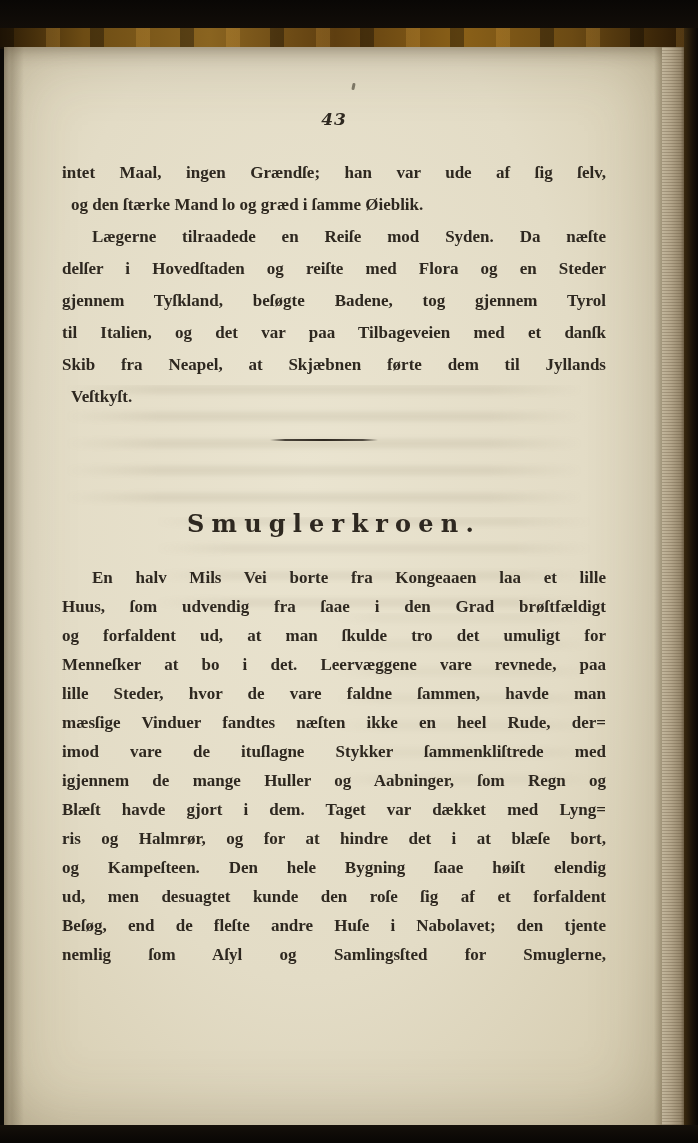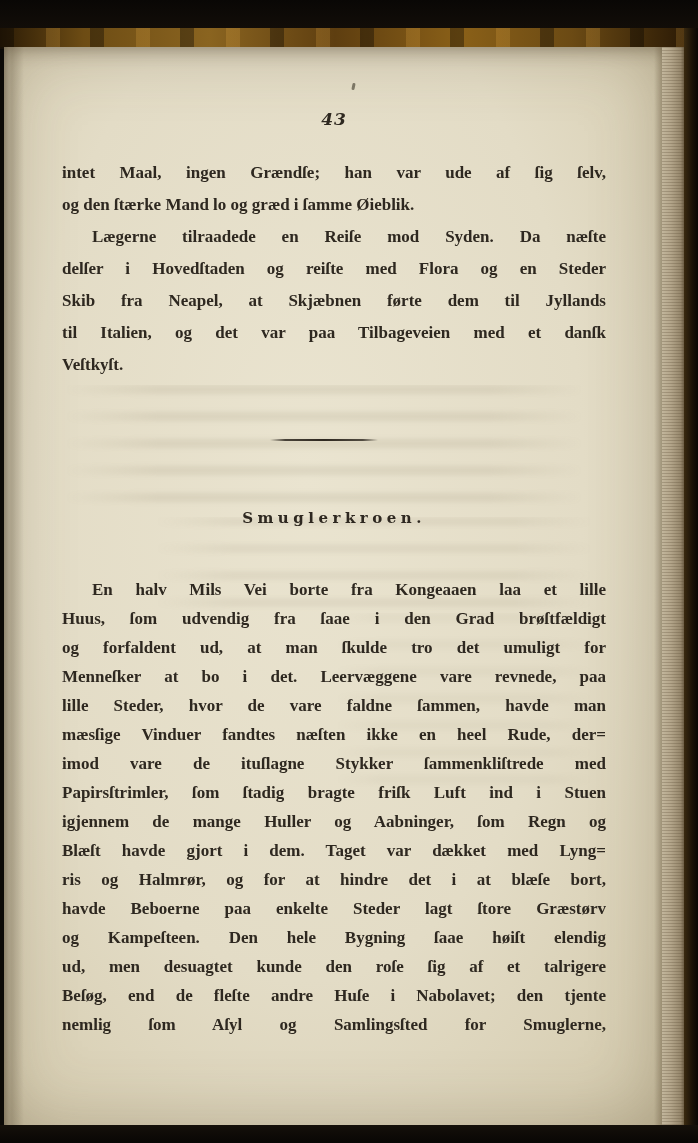--- a/index.html
+++ b/index.html
@@ -60,31 +60,31 @@
     position:absolute; left:58px; top:62px; width:544px;
     text-align:center; font-size:17px; font-weight:700; letter-spacing:1px;
     color:var(--ink);
     font-style:italic;
   }
   .textblock{
     position:absolute; left:58px; width:544px; color:var(--ink);
     font-size:17px; font-weight:700; line-height:32px;
   }
   .block-a{top:110px;}
-  .block-b{top:528px; line-height:29px;}
+  .block-b{top:516px; line-height:29px;}
   .line{text-align:justify; text-align-last:justify; white-space:normal;font-family:Liberation Serif, serif;}
-  .line.end{text-align-last:left;}
+  .line.end{text-align-last:left;margin-left:9px;}
   .line.indent{text-indent:30px;}
   .divider{
     position:absolute; left:266px; top:392px; width:108px; height:2px;
     background:linear-gradient(90deg, rgba(46,40,32,0), rgba(46,40,32,.85) 14%, #2e2820 50%, rgba(46,40,32,.8) 86%, rgba(46,40,32,0));
   }
   .heading{
     position:absolute; left:58px; top:462px; width:544px;
-    text-align:center; font-size:15px; font-weight:700; letter-spacing:.30em;
+    text-align:center; font-size:24px; font-weight:700; letter-spacing:.30em;
     color:var(--ink);
   }
 </style>
 </head>
 <body>
 
 <div id="frame">
   <div class="band-top"></div>
   <div class="cover-strip"></div>
 
@@ -94,44 +94,43 @@
     <div class="bleed b3"></div>
     <div class="speck"></div>
 
     <div class="pagenum">43</div>
 
     <div class="textblock block-a">
       <div class="line">intet Maal, ingen Grændſe; han var ude af ſig ſelv,</div>
       <div class="line end">og den ſtærke Mand lo og græd i ſamme Øieblik.</div>
       <div class="line indent">Lægerne tilraadede en Reiſe mod Syden.  Da næſte</div>
       <div class="line">delſer i Hovedſtaden og reiſte med Flora og en Steder</div>
+      <div class="line">gjennem Tyſkland, beſøgte Badene, tog gjennem Tyrol</div>
+      <div class="line">til Italien, og det var paa Tilbageveien med et danſk</div>
       <div class="line">Skib fra Neapel, at Skjæbnen førte dem til Jyllands</div>
-      <div class="line">til Italien, og det var paa Tilbageveien med et danſk</div>
       <div class="line end">Veſtkyſt.</div>
     </div>
 
     <div class="divider"></div>
 
     <div class="heading">Smuglerkroen.</div>
 
     <div class="textblock block-b">
       <div class="line indent">En halv Mils Vei borte fra Kongeaaen laa et lille</div>
       <div class="line">Huus, ſom udvendig fra ſaae i den Grad brøſtfældigt</div>
       <div class="line">og forfaldent ud, at man ſkulde tro det umuligt for</div>
       <div class="line">Menneſker at bo i det.  Leervæggene vare revnede, paa</div>
       <div class="line">lille Steder, hvor de vare faldne ſammen, havde man</div>
       <div class="line">mæsſige Vinduer fandtes næſten ikke en heel Rude, der=</div>
       <div class="line">imod vare de ituſlagne Stykker ſammenkliſtrede med</div>
-      <div class="line">Papirsſtrimler, ſom ſtadig bragte friſk Luft ind i Stuen</div>
       <div class="line">igjennem de mange Huller og Aabninger, ſom Regn og</div>
       <div class="line">Blæſt havde gjort i dem.  Taget var dækket med Lyng=</div>
       <div class="line">ris og Halmrør, og for at hindre det i at blæſe bort,</div>
-      <div class="line">havde Beboerne paa enkelte Steder lagt ſtore Græstørv</div>
       <div class="line">og Kampeſteen.  Den hele Bygning ſaae høiſt elendig</div>
-      <div class="line">ud, men desuagtet kunde den roſe ſig af et talrigere</div>
+      <div class="line">ud, men desuagtet kunde den roſe ſig af et forfaldent</div>
       <div class="line">Beſøg, end de fleſte andre Huſe i Nabolavet; den tjente</div>
       <div class="line">nemlig ſom Aſyl og Samlingsſted for Smuglerne,</div>
     </div>
   </div>
 
   <div class="fore-edge"></div>
   <div class="right-edge"></div>
   <div class="band-bottom"></div>
 </div>
 

